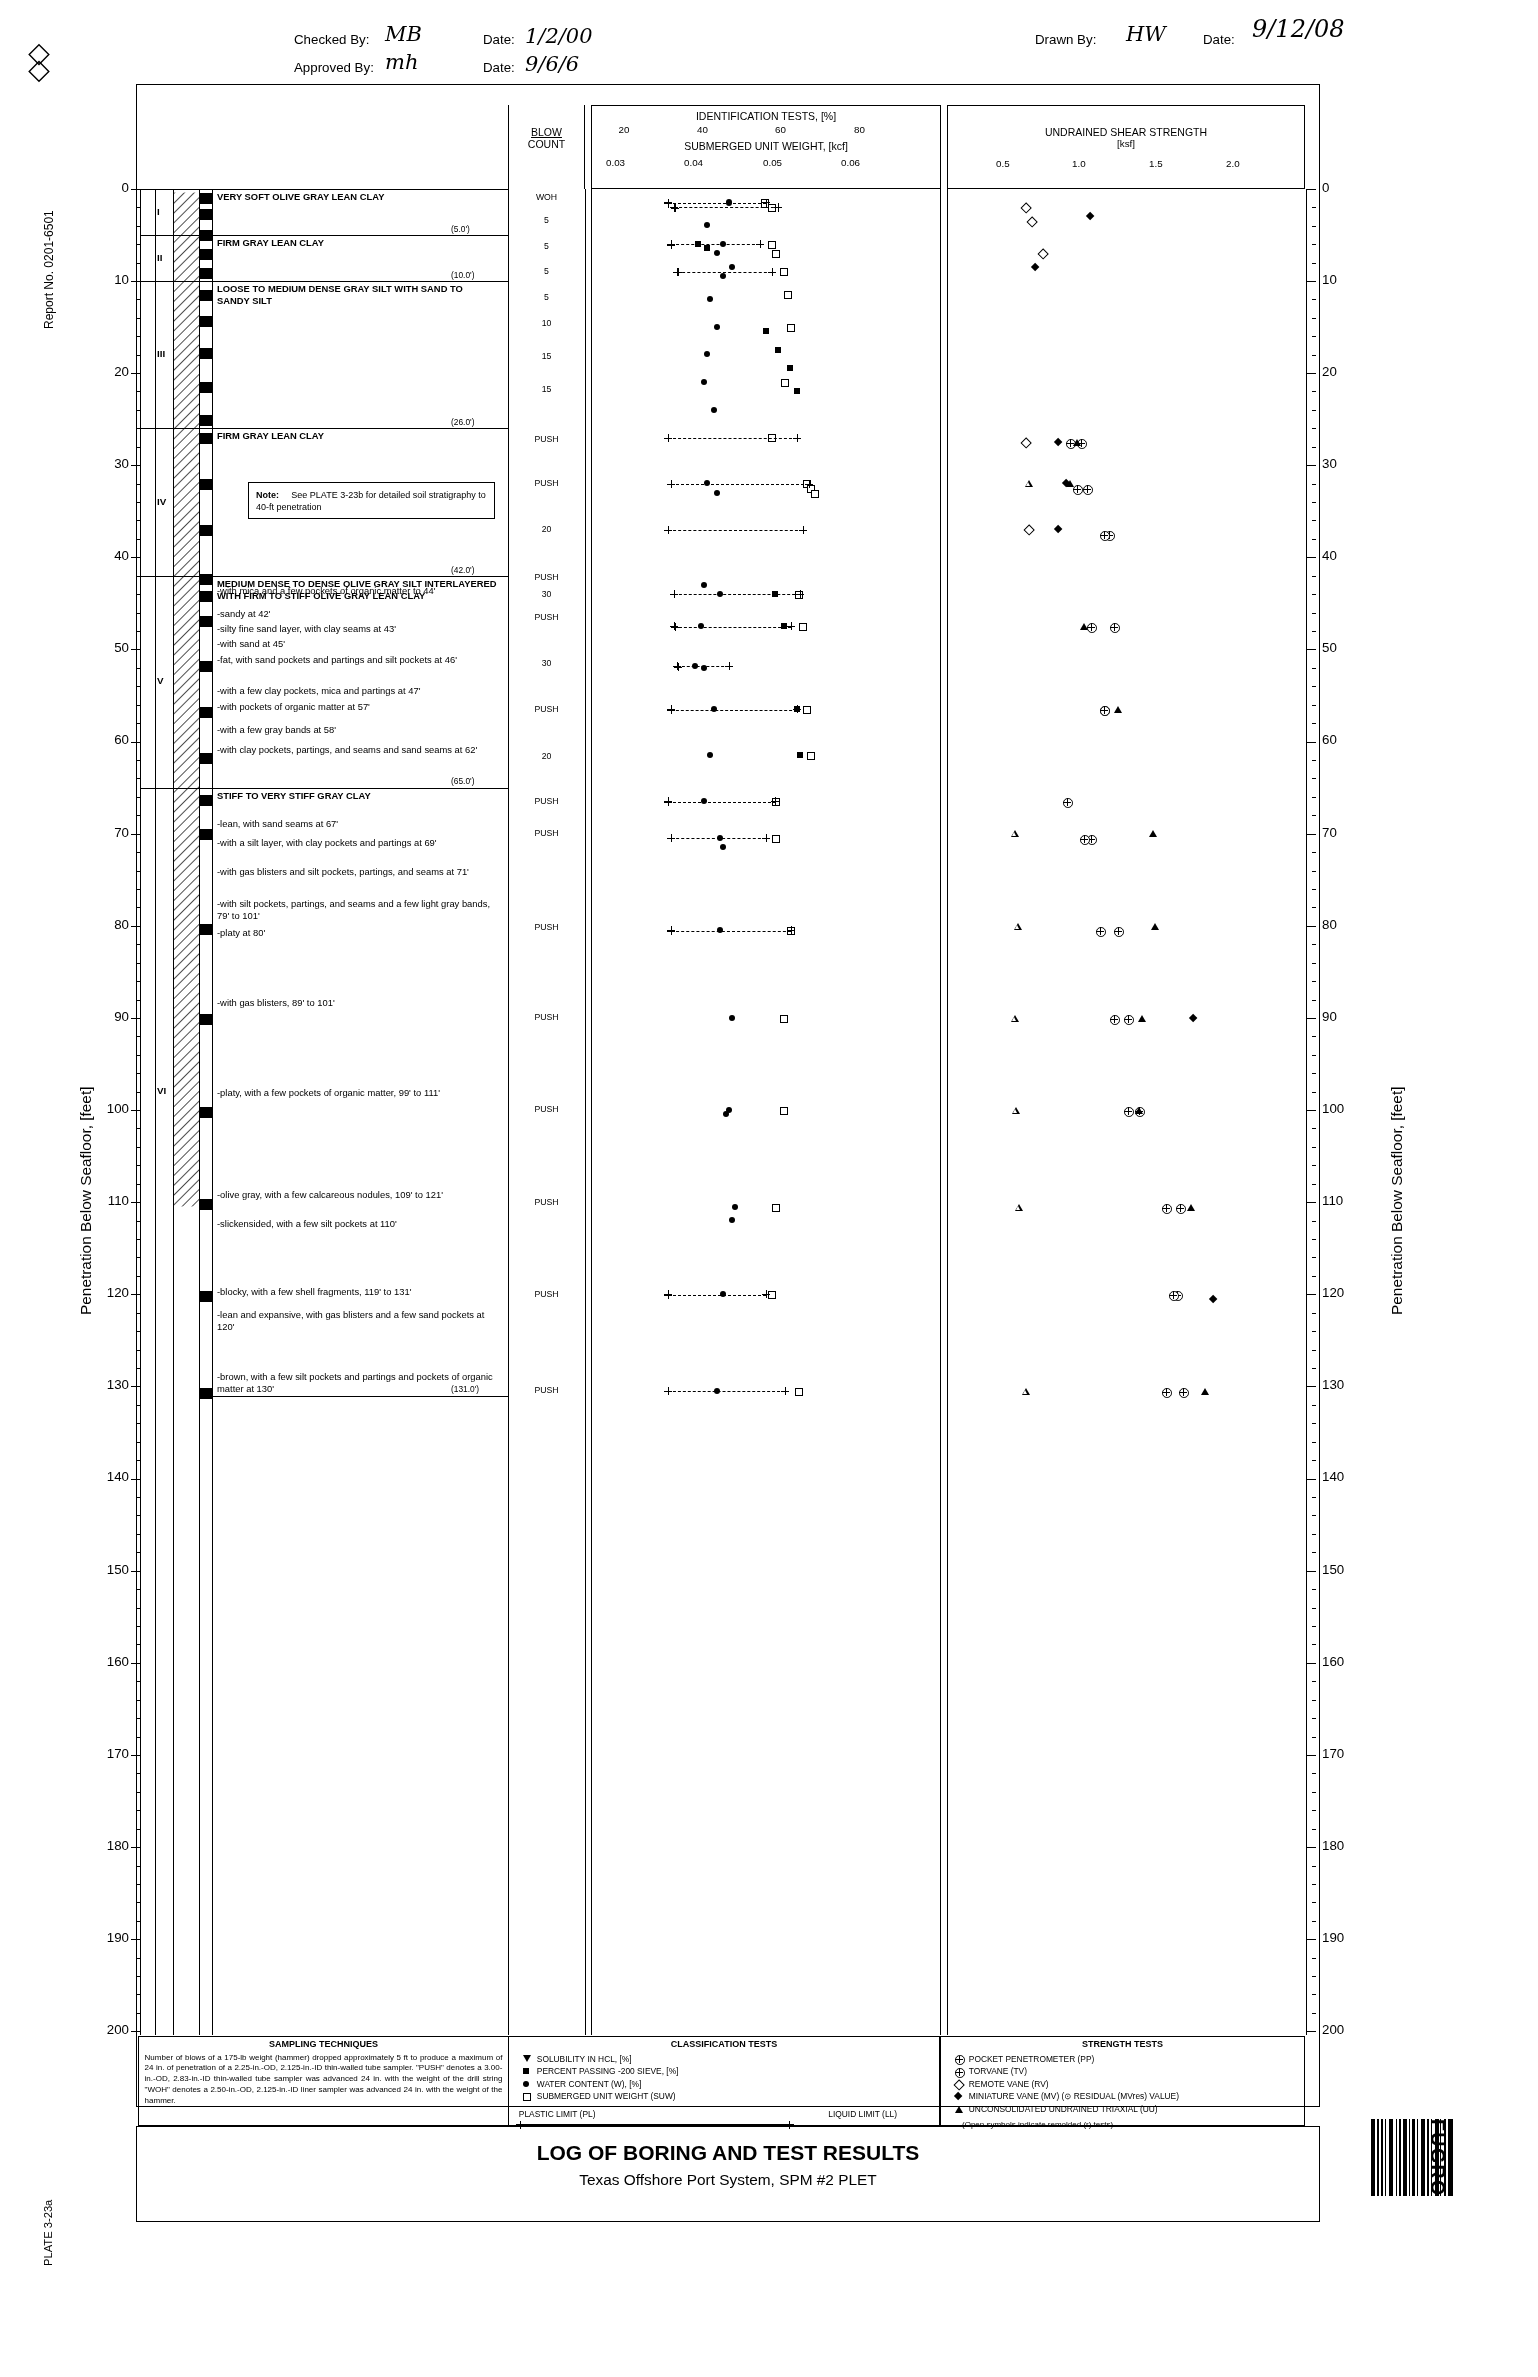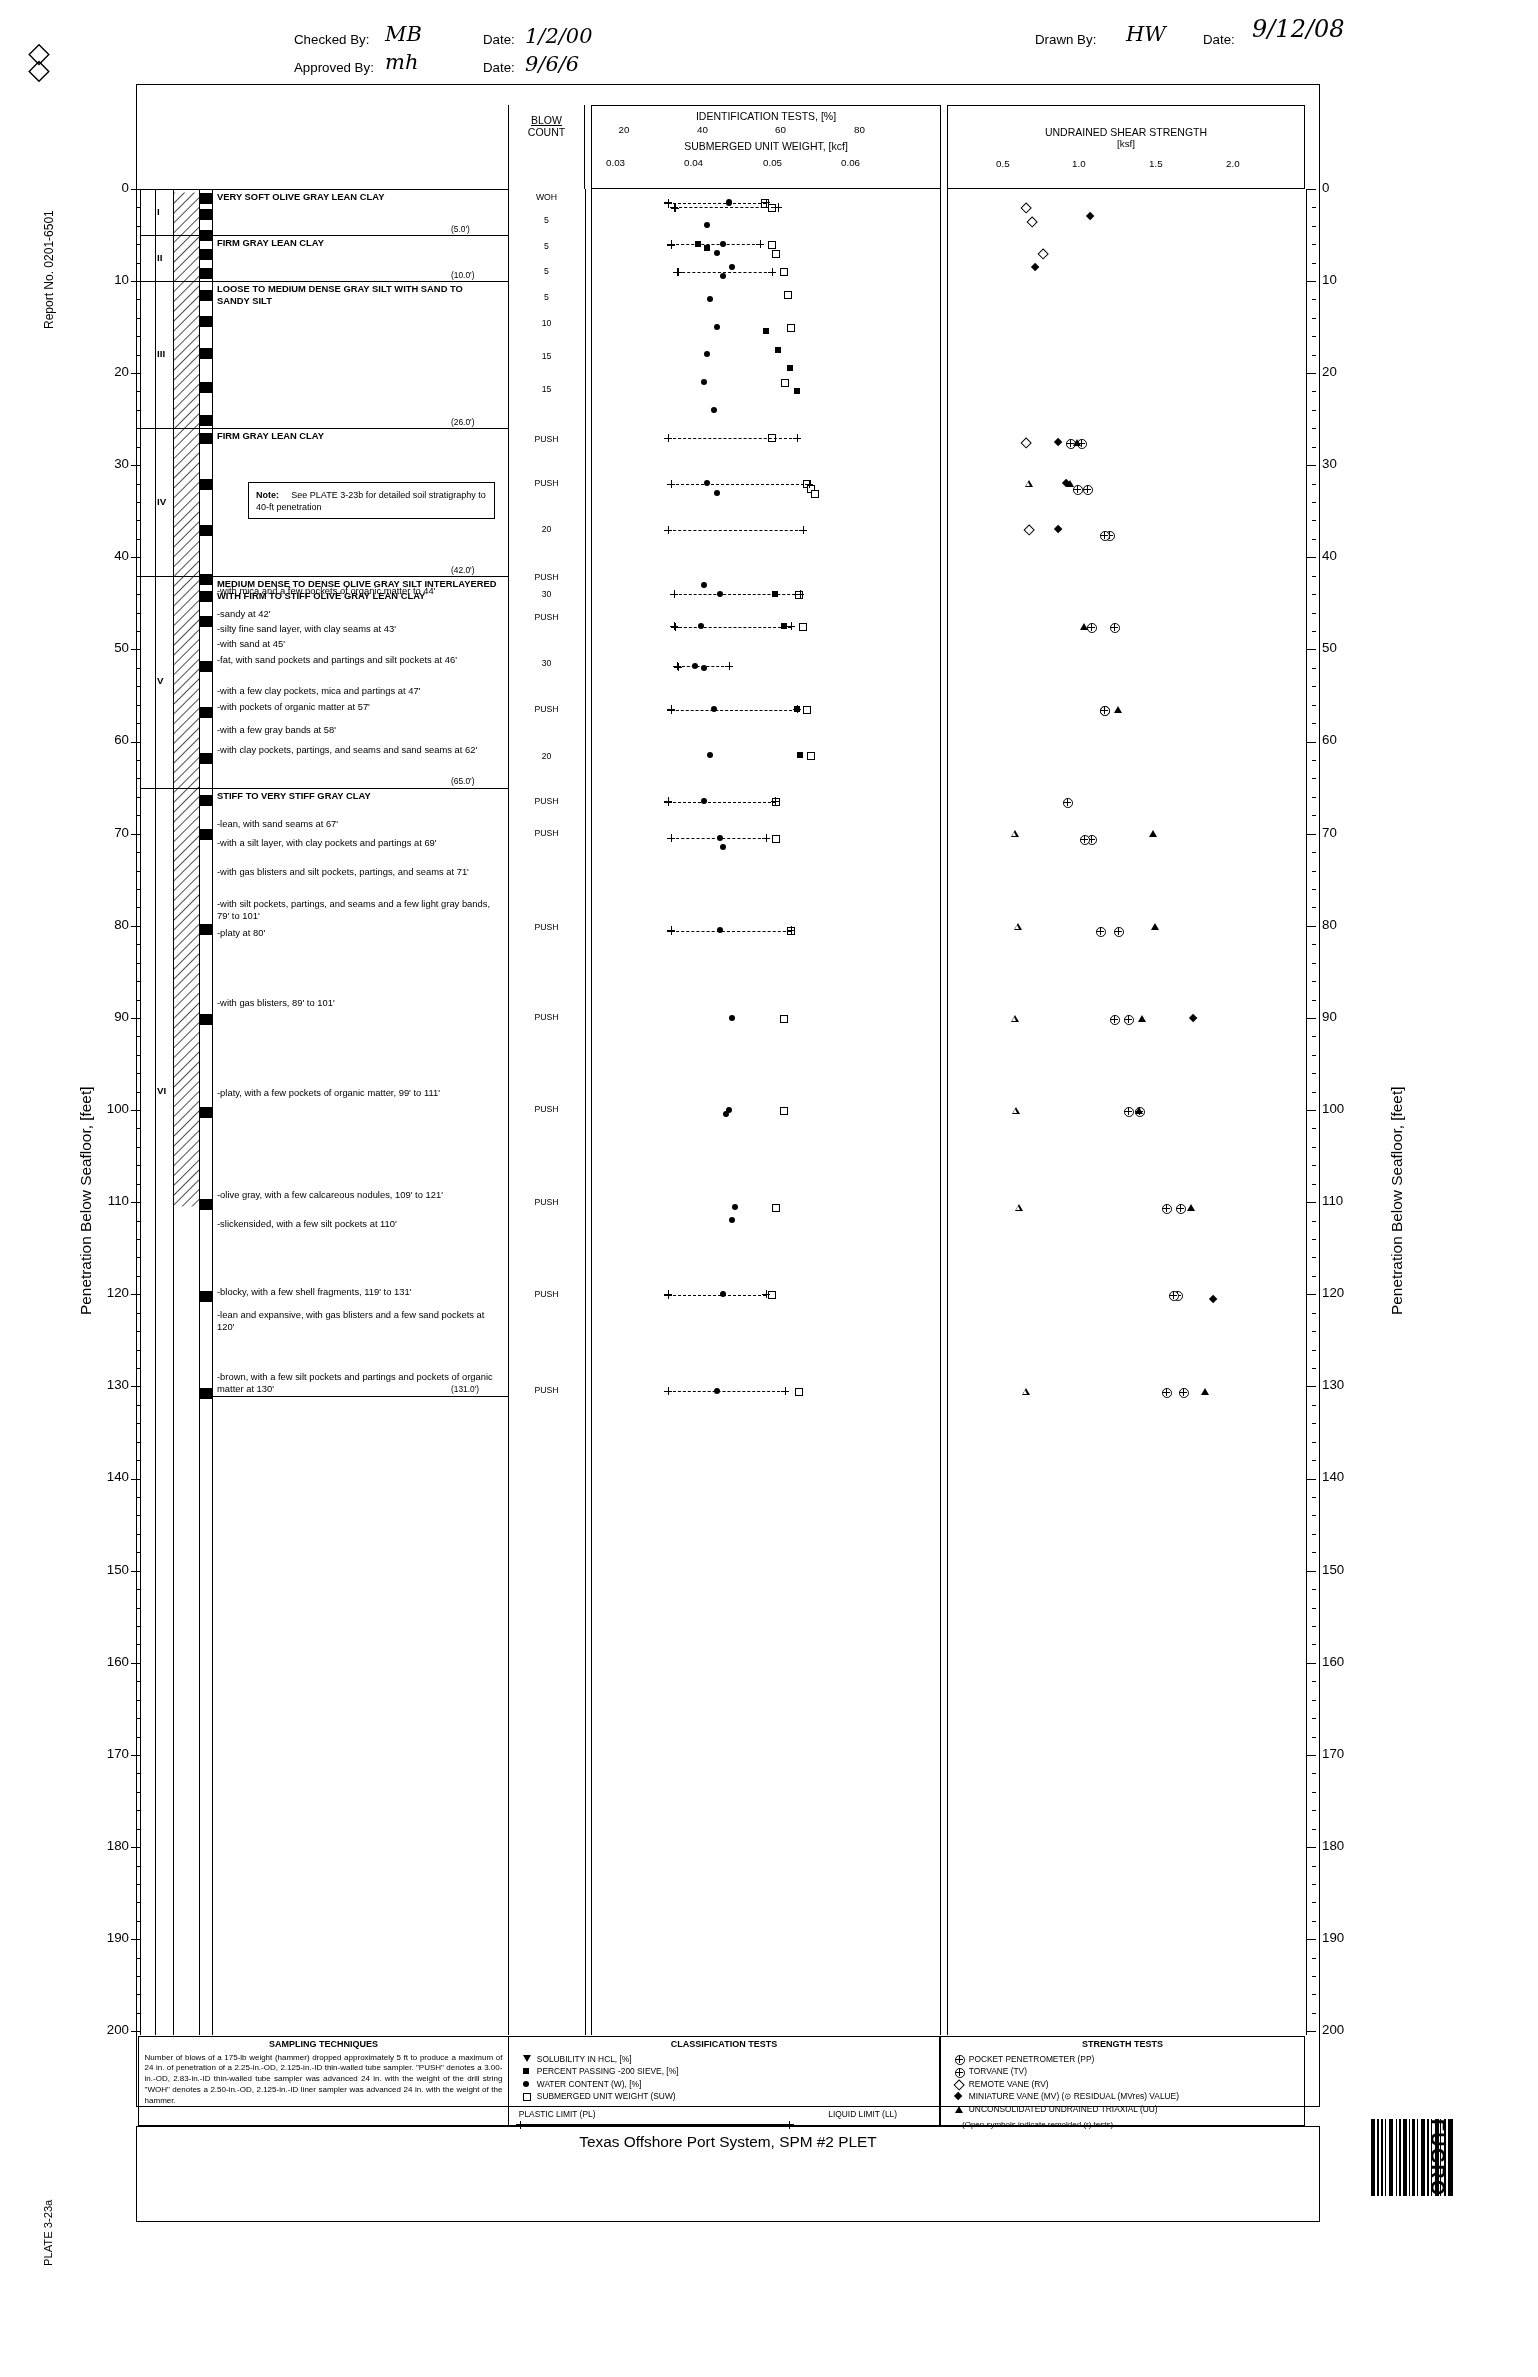--- a/index.html
+++ b/index.html
@@ -101,21 +101,21 @@
 
   <div class="vlabel vleft" style="left:42px;top:329px;">Report No. 0201-6501</div>
   <div class="vlabel vleft" style="left:42px;top:2266px;font-size:11.2px;">PLATE 3-23a</div>
   <div class="vlabel vleft" style="left:77px;top:1315px;font-size:15.4px;">Penetration Below Seafloor, [feet]</div>
   <div class="vlabel vright" style="left:1388px;top:1315px;font-size:15.4px;">Penetration Below Seafloor, [feet]</div>
 
   <div class="frame"></div>
 
 
   <div class="colhdr" style="left:508px;top:105px;width:77px;height:84px;border:0;border-left:0.7px solid #000;border-right:0.7px solid #000;">
-    <div style="margin-top:9px;text-decoration:underline;">BLOW</div>
+    <div style="margin-top:21px;text-decoration:underline;">BLOW</div>
       <div>COUNT</div>
   </div>
 
   <div class="colhdr" style="left:591px;top:105px;width:350px;height:84px;border:0.7px solid #000;">
     <div style="margin-top:4.2px;font-size:10.5px;">IDENTIFICATION TESTS, [%]</div>
     <div style="position:relative;height:14px;">
       <span class="axlab" style="left:26.6px;top:1.4px;">20</span>
       <span class="axlab" style="left:105px;top:1.4px;">40</span>
       <span class="axlab" style="left:183px;top:1.4px;">60</span>
       <span class="axlab" style="left:262px;top:1.4px;">80</span>
@@ -813,20 +813,21 @@
       </div>
       <div class="legrow">
         <span class="legsym s-tri"></span>
         <span>UNCONSOLIDATED UNDRAINED TRIAXIAL (UU)</span>
       </div>
     </div>
     <div style="padding:4.2px 0 0 21px;font-size:8px;">(Open symbols indicate remolded (r) tests)</div>
   </div>
 
   <div class="titleblk">
+    <div class="t1">LOG OF BORING AND TEST RESULTS</div>
     <div class="t2">Texas Offshore Port System, SPM #2 PLET</div>
   </div>
 
   <div class="barcode" id="barcode">
       <i style="left: 0px; width: 4.2px;"></i>
       <i style="left: 6.3px; width: 1.4px;"></i>
       <i style="left: 9.8px; width: 2.1px;"></i>
       <i style="left: 14px; width: 1.4px;"></i>
       <i style="left: 17.5px; width: 4.9px;"></i>
       <i style="left: 24.5px; width: 1.4px;"></i>

